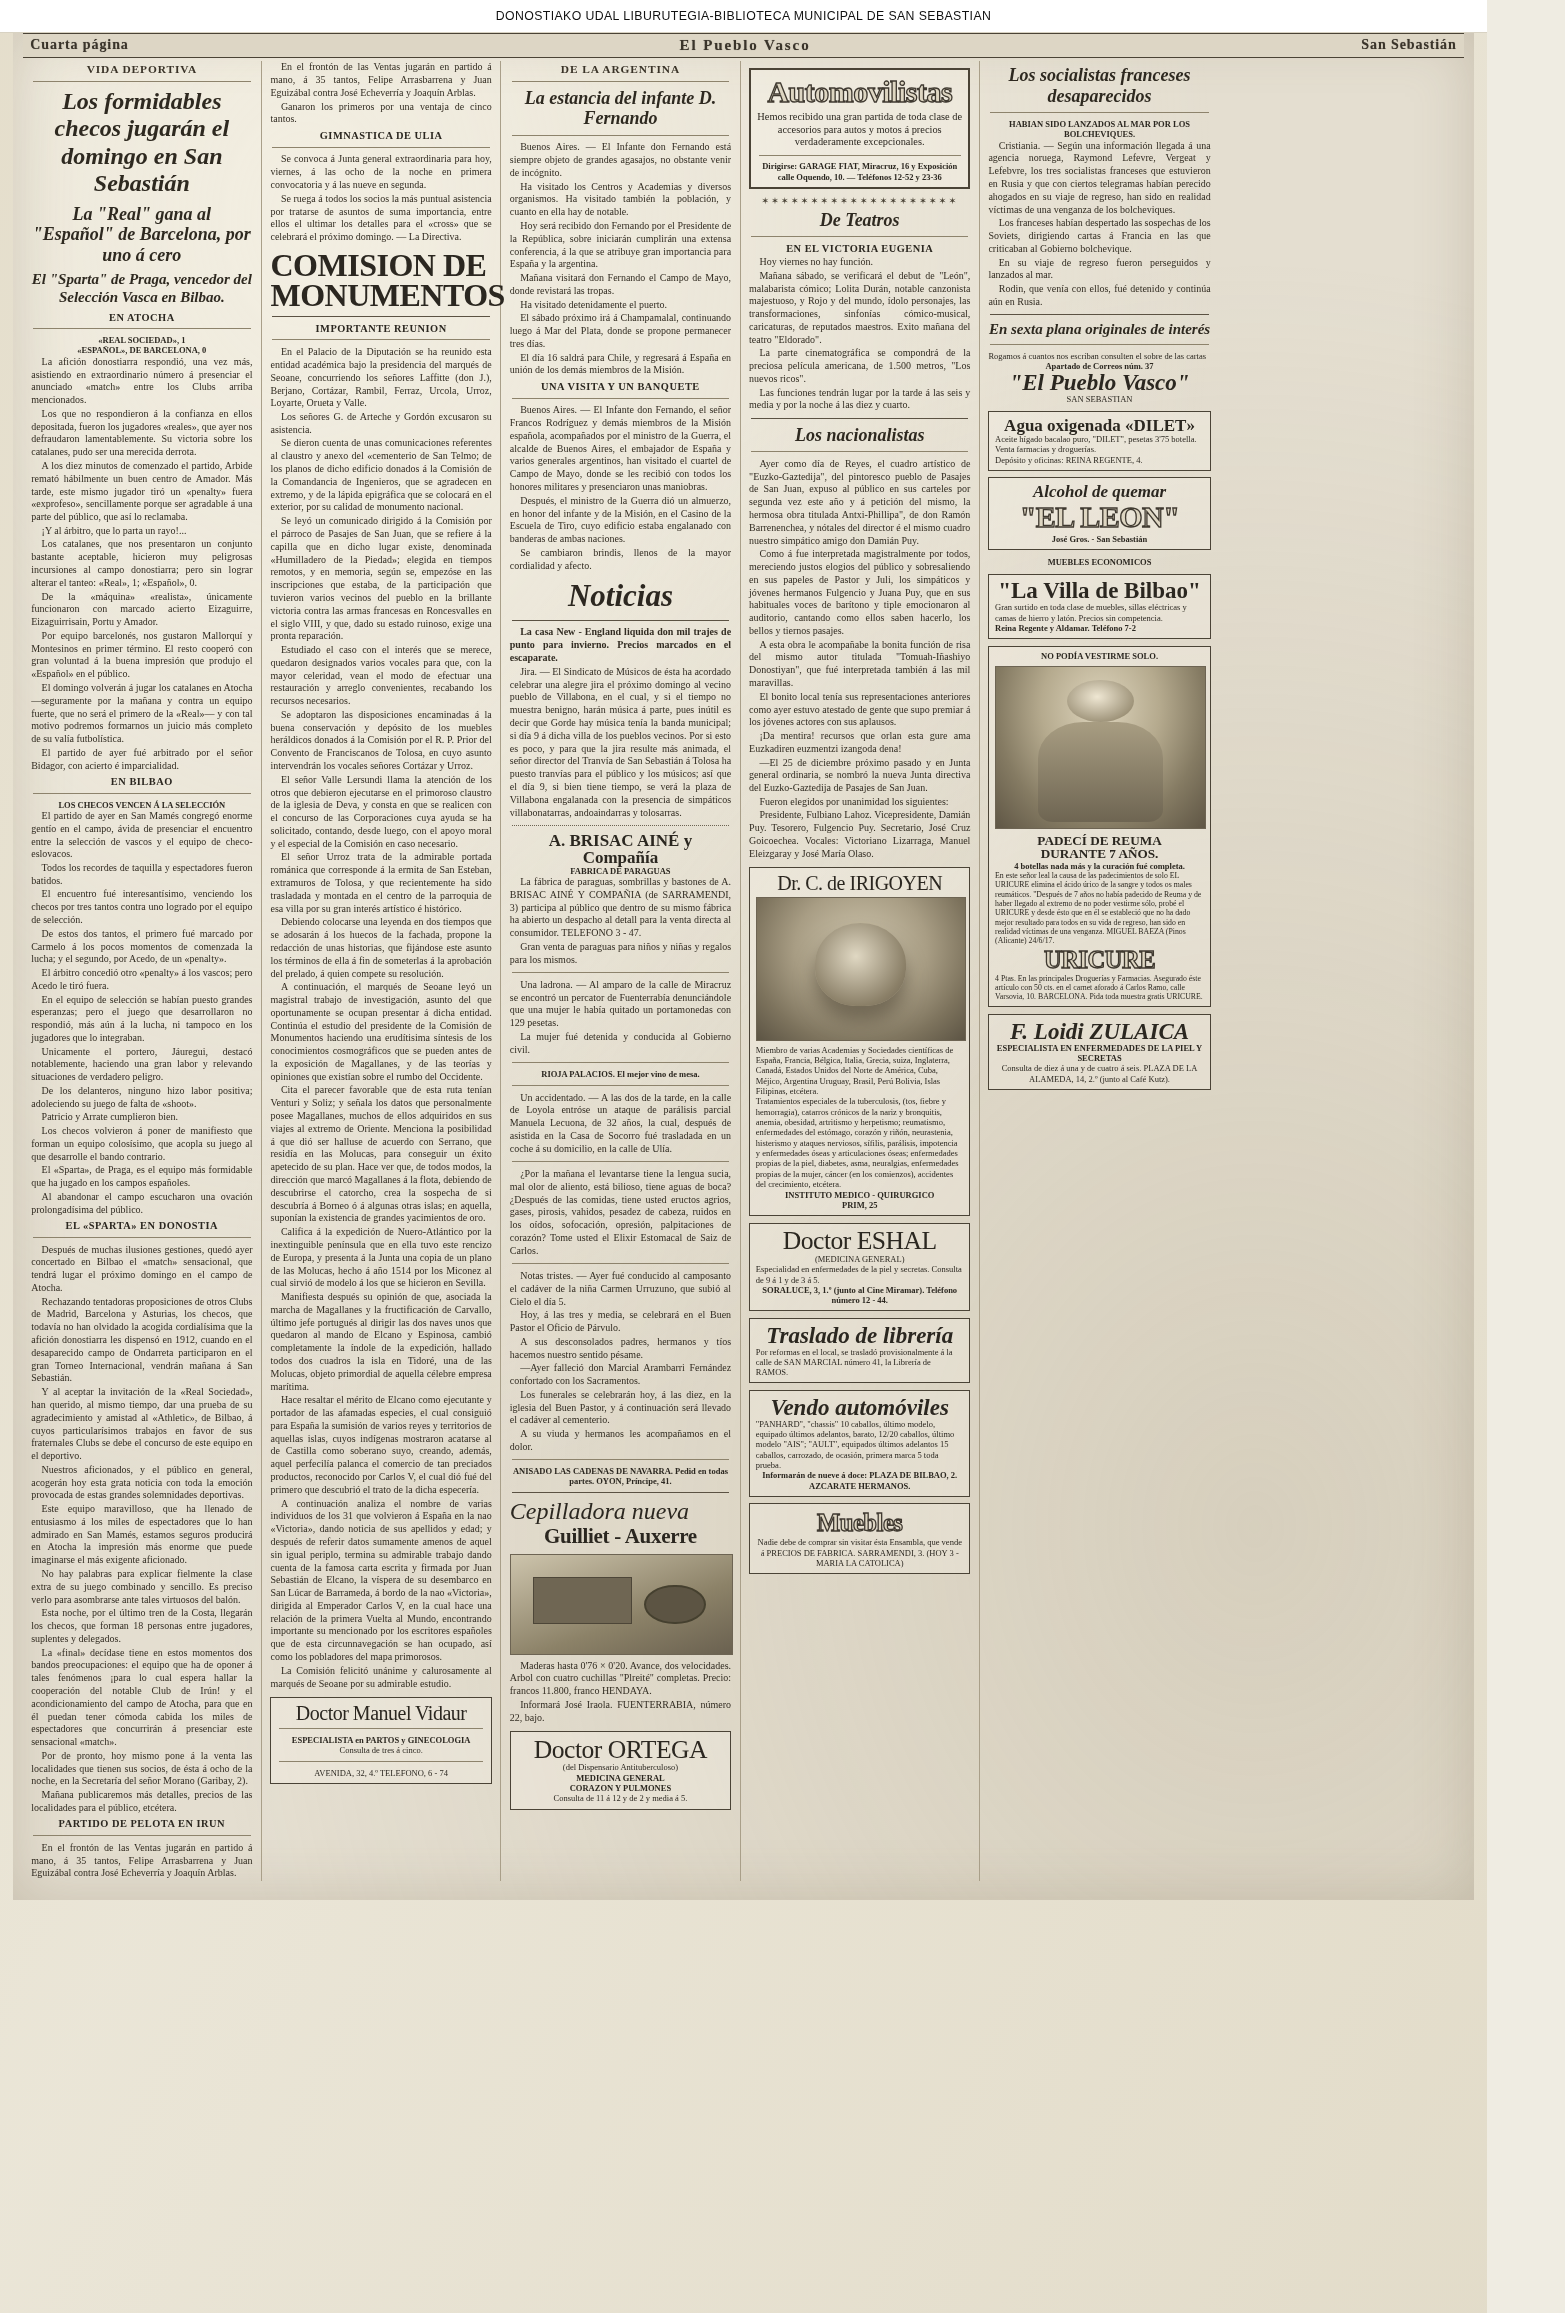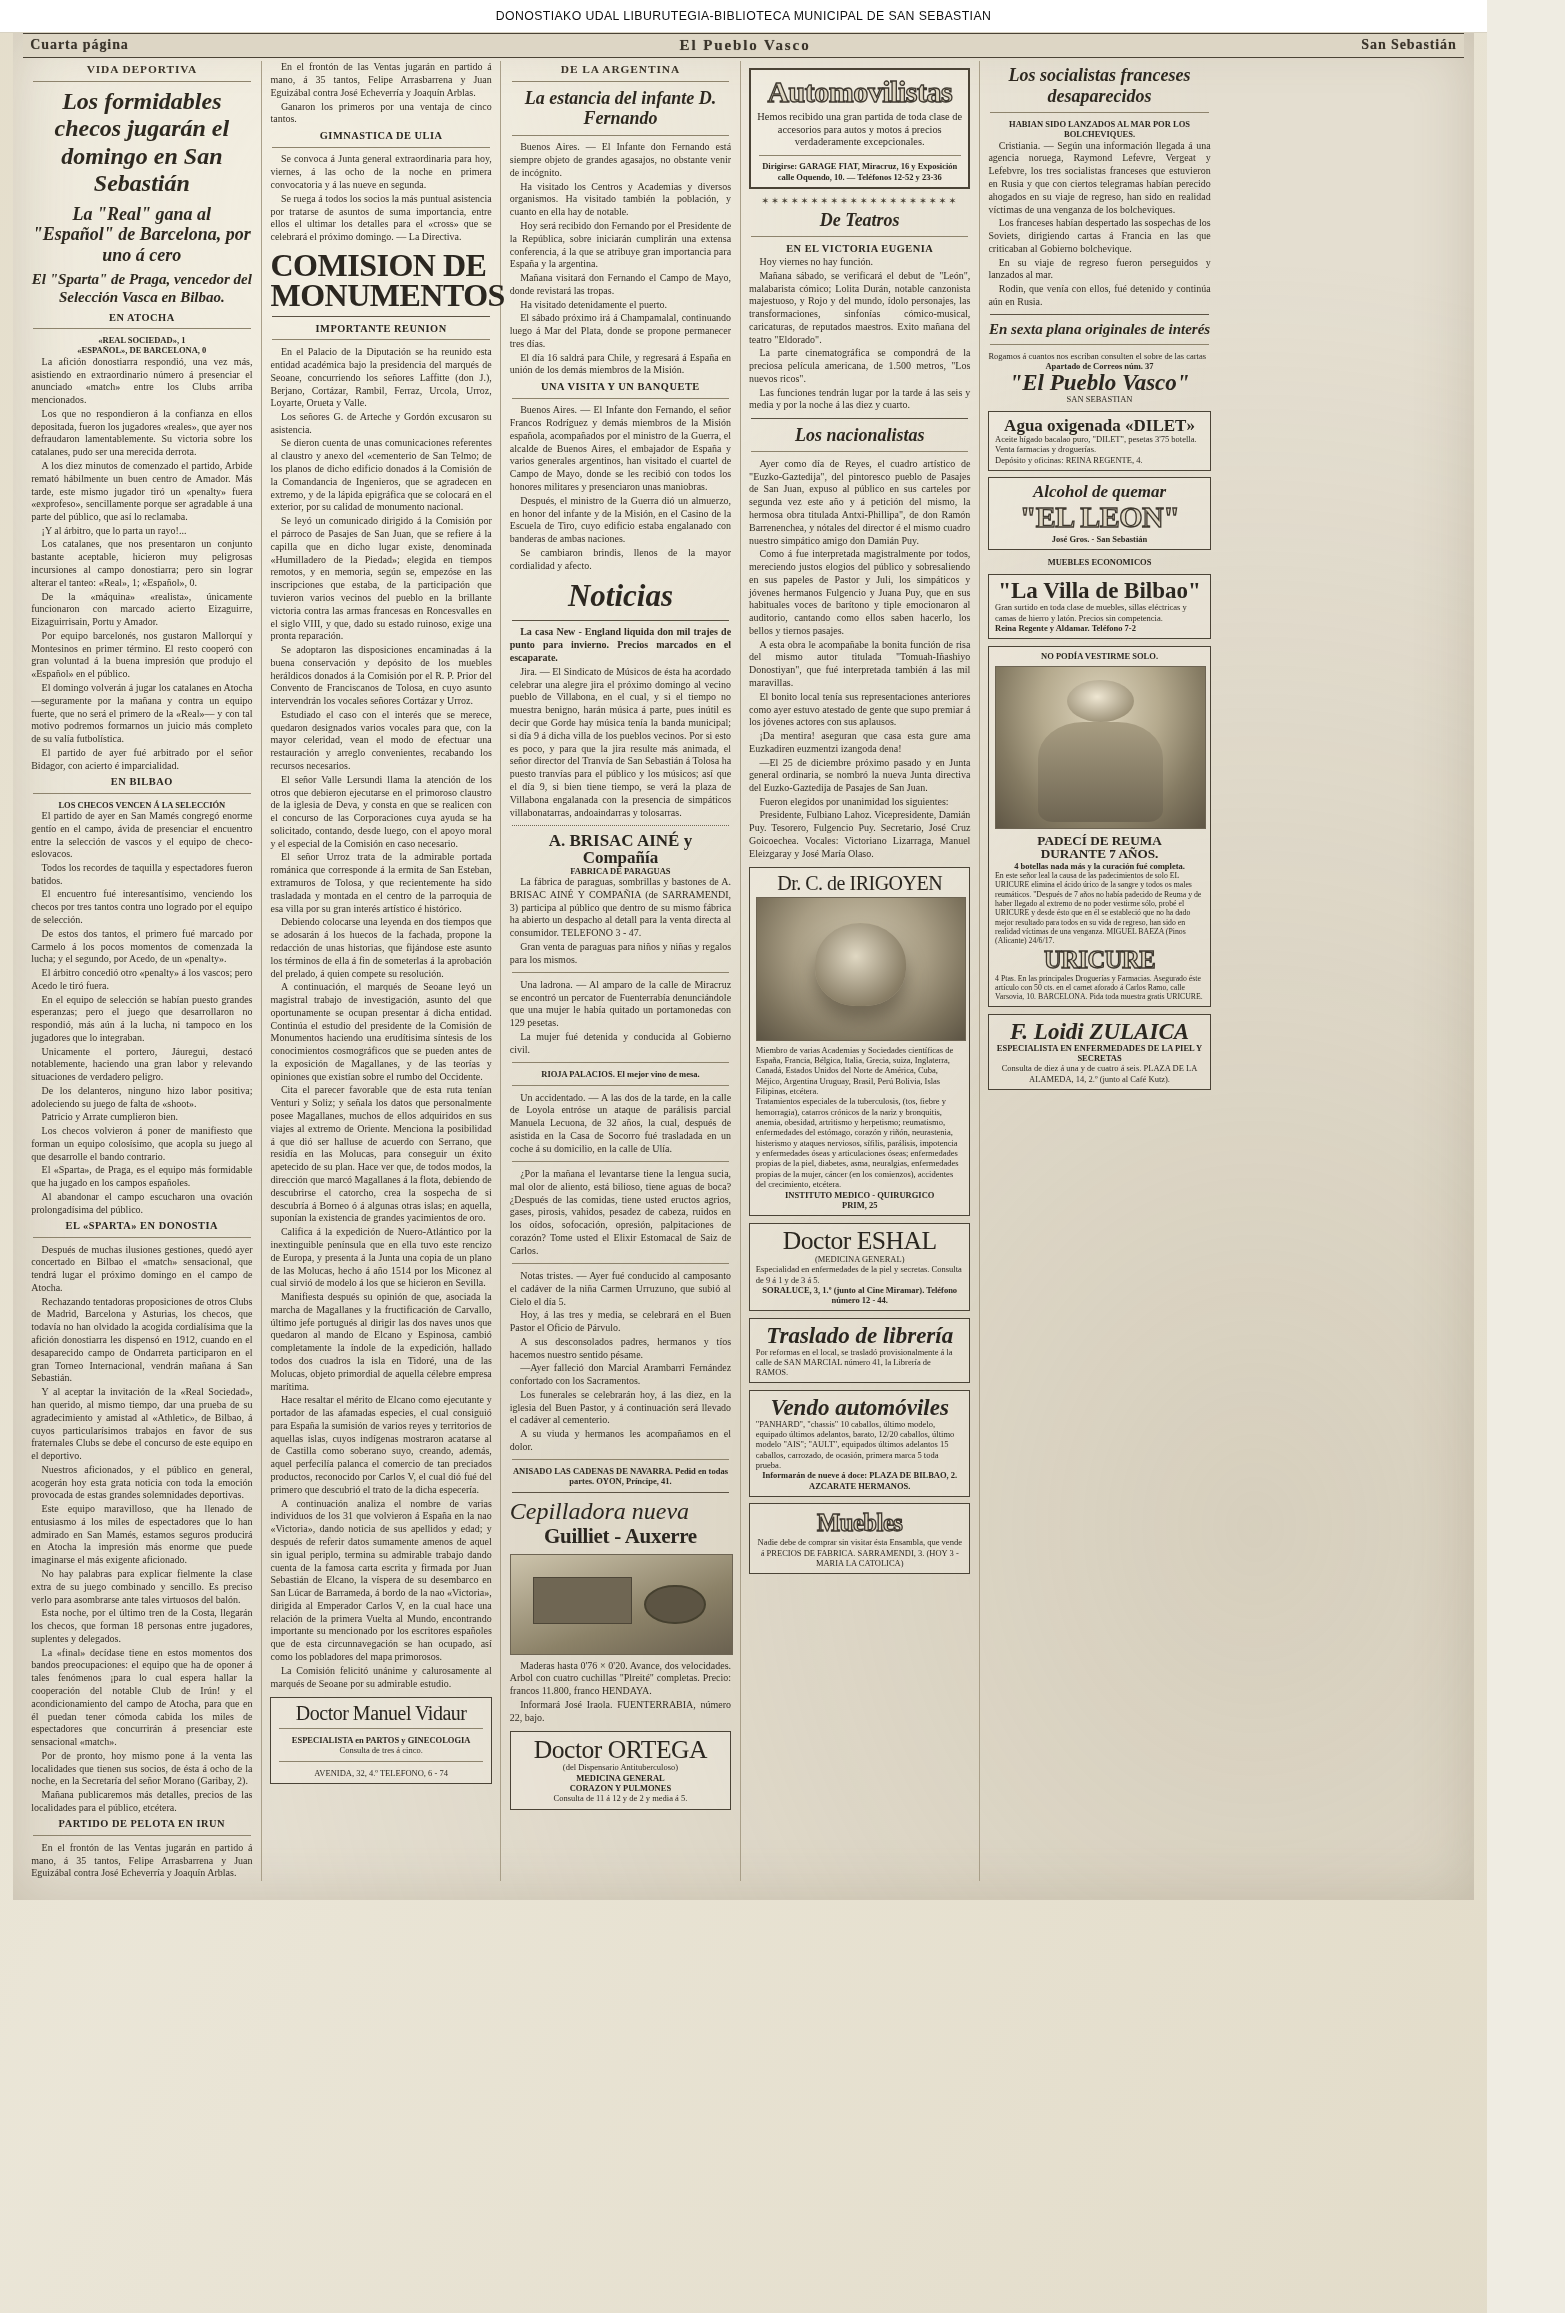--- a/index.html
+++ b/index.html
@@ -294,22 +294,22 @@
         </div>
         <div class="bigtitle">COMISION DE MONUMENTOS</div>
         <div class="rule thick"></div>
         <div class="smallcap">IMPORTANTE REUNION</div>
         <div class="rule"></div>
         <div class="body">
           <p>En el Palacio de la Diputación se ha reunido esta entidad académica bajo la presidencia del marqués de Seoane, concurriendo los señores Laffitte (don J.), Berjano, Cortázar, Rambil, Ferraz, Urcola, Urroz, Loyarte, Orueta y Valle.</p>
           <p>Los señores G. de Arteche y Gordón excusaron su asistencia.</p>
           <p>Se dieron cuenta de unas comunicaciones referentes al claustro y anexo del «cementerio de San Telmo; de los planos de dicho edificio donados á la Comisión de la Comandancia de Ingenieros, que se agradecen en extremo, y de la lápida epigráfica que se colocará en el exterior, por su calidad de monumento nacional.</p>
           <p>Se leyó un comunicado dirigido á la Comisión por el párroco de Pasajes de San Juan, que se refiere á la capilla que en dicho lugar existe, denominada «Humilladero de la Piedad»; elegida en tiempos remotos, y en memoria, según se, empezóse en las inscripciones que estaba, de la participación que tuvieron varios vecinos del pueblo en la brillante victoria contra las armas francesas en Roncesvalles en el siglo VIII, y que, dado su estado ruinoso, exige una pronta reparación.</p>
+          <p>Estudiado el caso con el interés que se merece, quedaron designados varios vocales para que, con la mayor celeridad, vean el modo de efectuar una restauración y arreglo convenientes, recabando los recursos necesarios.</p>
           <p>Se adoptaron las disposiciones encaminadas á la buena conservación y depósito de los muebles heráldicos donados á la Comisión por el R. P. Prior del Convento de Franciscanos de Tolosa, en cuyo asunto intervendrán los vocales señores Cortázar y Urroz.</p>
-          <p>Estudiado el caso con el interés que se merece, quedaron designados varios vocales para que, con la mayor celeridad, vean el modo de efectuar una restauración y arreglo convenientes, recabando los recursos necesarios.</p>
           <p>El señor Valle Lersundi llama la atención de los otros que debieron ejecutarse en el primoroso claustro de la iglesia de Deva, y consta en que se realicen con el concurso de las Corporaciones cuya ayuda se ha solicitado, contando, desde luego, con el apoyo moral y el especial de la Comisión en caso necesario.</p>
           <p>El señor Urroz trata de la admirable portada románica que corresponde á la ermita de San Esteban, extramuros de Tolosa, y que recientemente ha sido trasladada y montada en el centro de la parroquia de esa villa por su gran interés artístico é histórico.</p>
           <p>Debiendo colocarse una leyenda en dos tiempos que se adosarán á los huecos de la fachada, propone la redacción de unas historias, que fijándose este asunto los términos de ella á fin de someterlas á la aprobación del prelado, á quien compete su resolución.</p>
           <p>A continuación, el marqués de Seoane leyó un magistral trabajo de investigación, asunto del que oportunamente se ocupan presentar á dicha entidad. Continúa el estudio del presidente de la Comisión de Monumentos haciendo una erudítisima síntesis de los conocimientos cosmográficos que se pueden antes de la exposición de Magallanes, y de las teorías y opiniones que existían sobre el rumbo del Occidente.</p>
           <p>Cita el parecer favorable que de esta ruta tenían Venturi y Soliz; y señala los datos que personalmente posee Magallanes, muchos de ellos adquiridos en sus viajes al extremo de Oriente. Menciona la posibilidad á que dió ser halluse de acuerdo con Serrano, que residía en las Molucas, para conseguir un éxito apetecido de su plan. Hace ver que, de todos modos, la dirección que marcó Magallanes á la flota, debiendo de descubrirse el catorcho, crea la sospecha de si descubría á Borneo ó á algunas otras islas; en aquella, suponían la existencia de grandes yacimientos de oro.</p>
           <p>Califica á la expedición de Nuero-Atlántico por la inextinguible península que en ella tuvo este rencizo de Europa, y presenta á la Junta una copia de un plano de las Molucas, hecho á año 1514 por los Miconez al cual sirvió de modelo á los que se hicieron en Sevilla.</p>
           <p>Manifiesta después su opinión de que, asociada la marcha de Magallanes y la fructificación de Carvallo, último jefe portugués al dirigir las dos naves unos que quedaron al mando de Elcano y Espinosa, cambió completamente la índole de la expedición, hallado todos dos cuadros la isla en Tidoré, una de las Molucas, objeto primordial de aquella célebre empresa marítima.</p>
           <p>Hace resaltar el mérito de Elcano como ejecutante y portador de las afamadas especies, el cual consiguió para España la sumisión de varios reyes y territorios de aquellas islas, cuyos indígenas mostraron acatarse al de Castilla como soberano suyo, creando, además, aquel perfecilía palanca el comercio de tan preciados productos, reconocido por Carlos V, el cual dió fué del primero que descubrió el trato de la dicha especería.</p>
           <p>A continuación analiza el nombre de varias individuos de los 31 que volvieron á España en la nao «Victoria», dando noticia de sus apellidos y edad; y después de referir datos sumamente amenos de aquel sin igual periplo, termina su admirable trabajo dando cuenta de la famosa carta escrita y firmada por Juan Sebastián de Elcano, la víspera de su desembarco en San Lúcar de Barrameda, á bordo de la nao «Victoria», dirigida al Emperador Carlos V, en la cual hace una relación de la primera Vuelta al Mundo, encontrando importante su mencionado por los escritores españoles que de esta circunnavegación se han ocupado, así como los pobladores del mapa primorosos.</p>
           <p>La Comisión felicitó unánime y calurosamente al marqués de Seoane por su admirable estudio.</p>
@@ -419,21 +419,21 @@
           <p>Las funciones tendrán lugar por la tarde á las seis y media y por la noche á las diez y cuarto.</p>
         </div>
         <div class="rule thick"></div>
         <div class="hl-it hl-2">Los nacionalistas</div>
         <div class="rule"></div>
         <div class="body">
           <p>Ayer como día de Reyes, el cuadro artístico de "Euzko-Gaztedija", del pintoresco pueblo de Pasajes de San Juan, expuso al público en sus carteles por segunda vez este año y á petición del mismo, la hermosa obra titulada Antxi-Phillipa", de don Ramón Barrenenchea, y nótales del director é el mismo cuadro nuestro simpático amigo don Damián Puy.</p>
           <p>Como á fue interpretada magistralmente por todos, mereciendo justos elogios del público y sobresaliendo en sus papeles de Pastor y Juli, los simpáticos y jóvenes hermanos Fulgencio y Juana Puy, que en sus habituales voces de barítono y tiple emocionaron al auditorio, cantando como ellos saben hacerlo, los bellos y tiernos pasajes.</p>
           <p>A esta obra le acompañabe la bonita función de risa del mismo autor titulada "Tomuah-Iñashiyo Donostiyan", que fué interpretada también á las mil maravillas.</p>
           <p>El bonito local tenía sus representaciones anteriores como ayer estuvo atestado de gente que supo premiar á los jóvenes actores con sus aplausos.</p>
-          <p>¡Da mentira! aseguran que casa esta gure ama Euzkadiren euzmentzi izangoda dena!</p>
+          <p>¡Da mentira! recursos que orlan esta gure ama Euzkadiren euzmentzi izangoda dena!</p>
           <p>—El 25 de diciembre próximo pasado y en Junta general ordinaria, se nombró la nueva Junta directiva del Euzko-Gaztedija de Pasajes de San Juan.</p>
           <p>Fueron elegidos por unanimidad los siguientes:</p>
           <p>Presidente, Fulbiano Lahoz. Vicepresidente, Damián Puy. Tesorero, Fulgencio Puy. Secretario, José Cruz Goicoechea. Vocales: Victoriano Lizarraga, Manuel Eleizgaray y José María Olaso.</p>
         </div>
         <div class="adbox">
           <div class="doctor sm">Dr. C. de IRIGOYEN</div>
           <div class="portrait"></div>
           <div class="tiny">
             <p>Miembro de varias Academias y Sociedades científicas de España, Francia, Bélgica, Italia, Grecia, suiza, Inglaterra, Canadá, Estados Unidos del Norte de América, Cuba, Méjico, Argentina Uruguay, Brasil, Perú Bolivia, Islas Filipinas, etcétera.</p>
             <p>Tratamientos especiales de la tuberculosis, (tos, fiebre y hemorragia), catarros crónicos de la nariz y bronquitis, anemia, obesidad, artritismo y herpetismo; reumatismo, enfermedades del estómago, corazón y riñón, neurastenia, histerismo y ataques nerviosos, sífilis, parálisis, impotencia y enfermedades óseas y articulaciones óseas; enfermedades propias de la piel, diabetes, asma, neuralgias, enfermedades propias de la mujer, cáncer (en los comienzos), accidentes del crecimiento, etcétera.</p>

